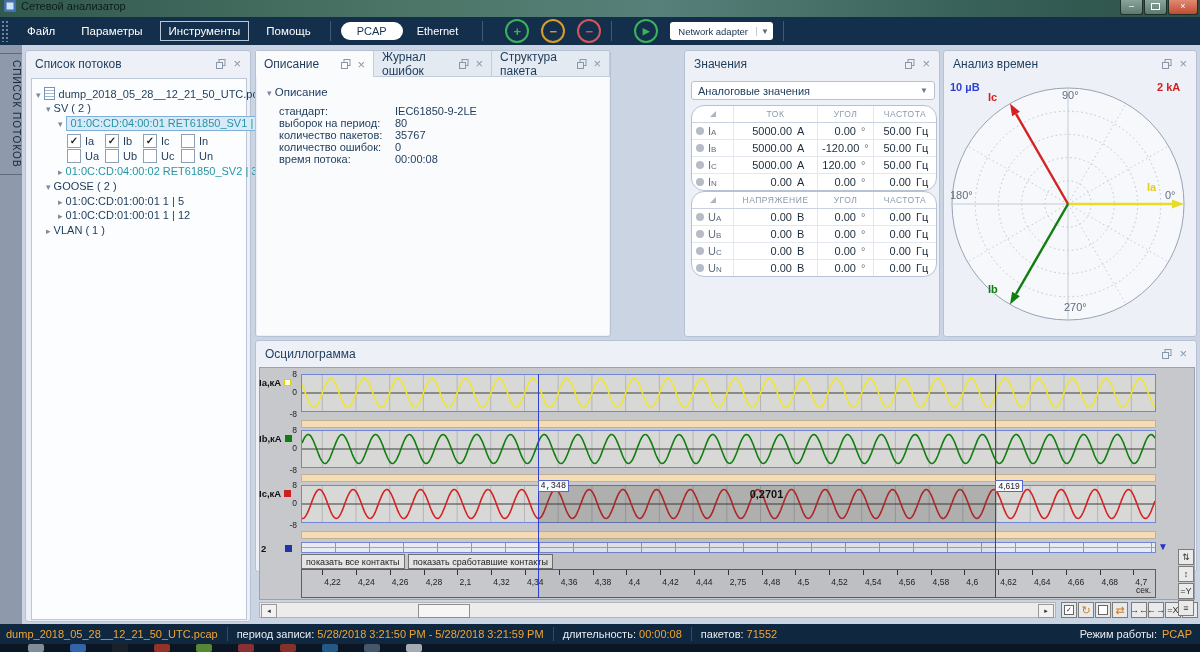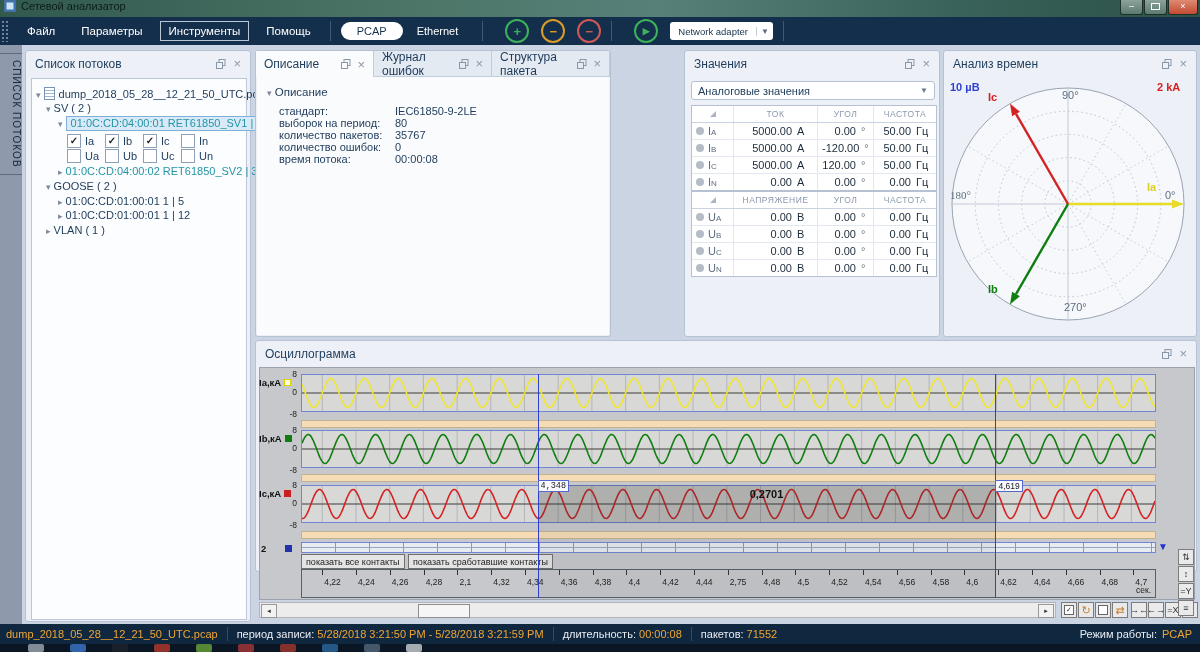--- a/index.html
+++ b/index.html
@@ -70,21 +70,21 @@
   .tabs-body{position:absolute;left:1px;top:26px;right:1px;bottom:1px;background:#fafbfd;}
   .desc-section{position:absolute;left:10px;top:9px;font-size:11.5px;color:#1d3a5a;}
   .desc-row{position:absolute;left:22px;font-size:11px;color:#1d3a5a;white-space:nowrap;}
   .desc-row .lab{display:inline-block;width:116px;}
   
   .vselect{position:absolute;left:6px;top:30px;width:244px;height:19px;background:#fff;
     border:1px solid #b6c2d4;border-radius:3px;display:flex;align-items:center;
     font-size:11px;color:#23405e;padding:0 6px;box-sizing:border-box;}
   .vselect .arr{margin-left:auto;color:#6b7888;font-size:8px;}
   .vtable{position:absolute;left:6px;width:244px;background:#fff;border:1px solid #b6c2d4;
-    border-radius:0;overflow:hidden;font-size:11px;}
+    border-radius:13px;overflow:hidden;font-size:11px;}
   .vhead,.vrow{display:flex;align-items:center;height:16px;}
   .vhead{color:#8a99ad;font-size:8.5px;letter-spacing:.5px;border-bottom:1px solid #c9d2e0;}
   .vrow{border-bottom:1px solid #e3e8f0;color:#1b2b3a;}
   .vrow:last-child{border-bottom:none;}
   .cell{display:flex;align-items:center;height:100%;box-sizing:border-box;border-right:1px solid #e3e8f0;padding:0 4px;}
   .cell:last-child{border-right:none;}
   .c0{width:42px;}.c1{width:84px;}.c2{width:56px;}.c3{flex:1;}
   .vhead .cell{justify-content:center;}
   .sort-tri{width:0;height:0;border-left:6px solid transparent;border-bottom:6px solid #aab4c2;}
   .dot{width:8px;height:8px;border-radius:50%;background:#b5bcc6;margin-right:4px;flex:none;}
@@ -542,21 +542,21 @@
       <polygon points="240.0,127.0 228.0,131.5 228.0,122.5" fill="#e8dc28"></polygon>
       <line x1="124" y1="127" x2="72.0" y2="217.1" stroke="#0f7d0f" stroke-width="2.4"></line>
       <polygon points="66.0,227.5 68.1,214.8 75.9,219.3" fill="#0f7d0f"></polygon>
       <line x1="124" y1="127" x2="72.0" y2="36.9" stroke="#d42222" stroke-width="2.4"></line>
       <polygon points="66.0,26.5 75.9,34.7 68.1,39.2" fill="#d42222"></polygon>
     </svg>
   <div class="ph-label ph-scale" style="left:6px;top:30px;color:#2e3fd4;">10 µВ</div>
   <div class="ph-label ph-scale" style="left:213px;top:30px;color:#d42020;">2 kA</div>
   <div class="ph-label" style="left:118px;top:38px;">90°</div>
   <div class="ph-label" style="left:221px;top:138px;">0°</div>
-  <div class="ph-label" style="left:6px;top:138px;font-family:Liberation Serif, serif;">180°</div>
+  <div class="ph-label" style="left:6px;top:138px;">180°</div>
   <div class="ph-label" style="left:120px;top:250px;">270°</div>
   <div class="vec-label" style="left:44px;top:40px;color:#d42020;">Ic</div>
   <div class="vec-label" style="left:203px;top:130px;color:#ddd024;">Ia</div>
   <div class="vec-label" style="left:44px;top:232px;color:#0f7d0f;">Ib</div>
 </div>
 
 <div class="panel" id="osc-panel" style="left:255px;top:340px;width:942px;height:232px;">
   <div class="panel-header">
     <span>Осциллограмма</span>
     <span class="hdr-icons">

